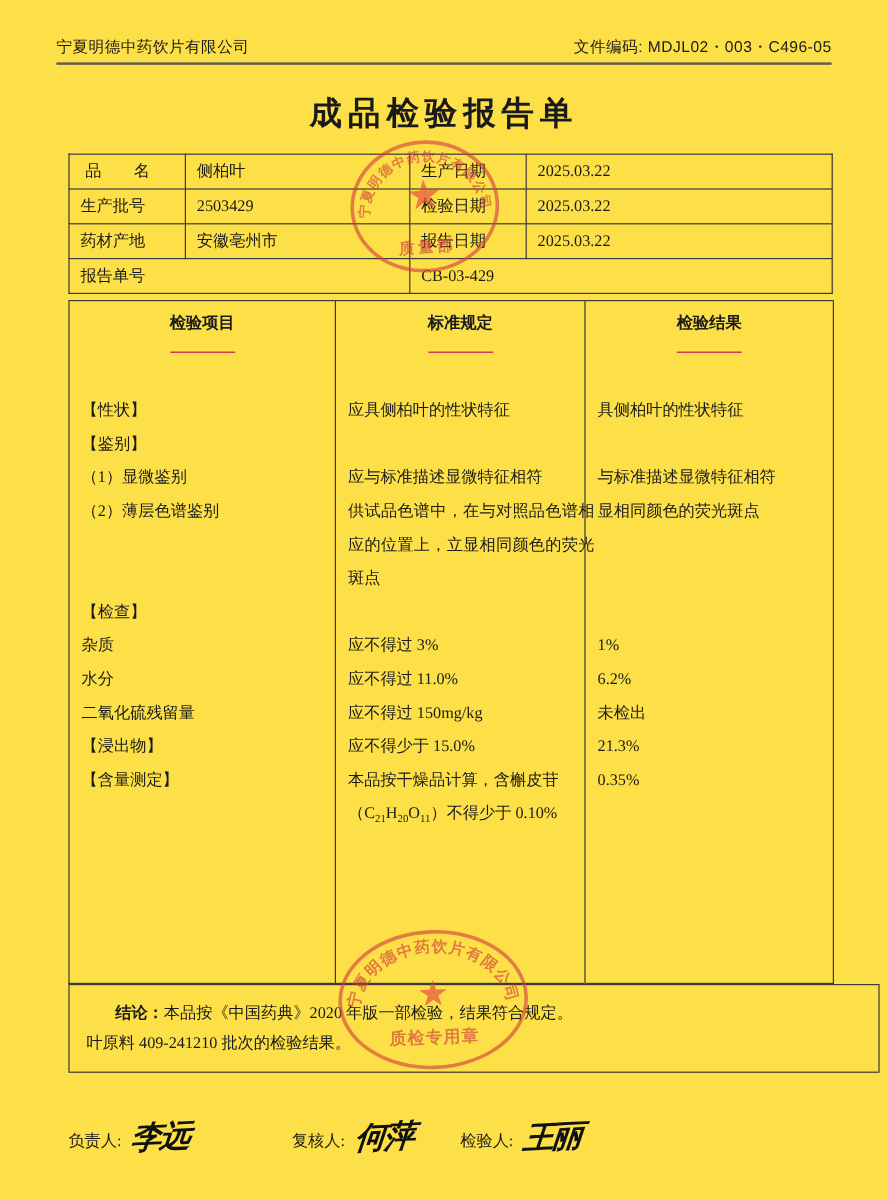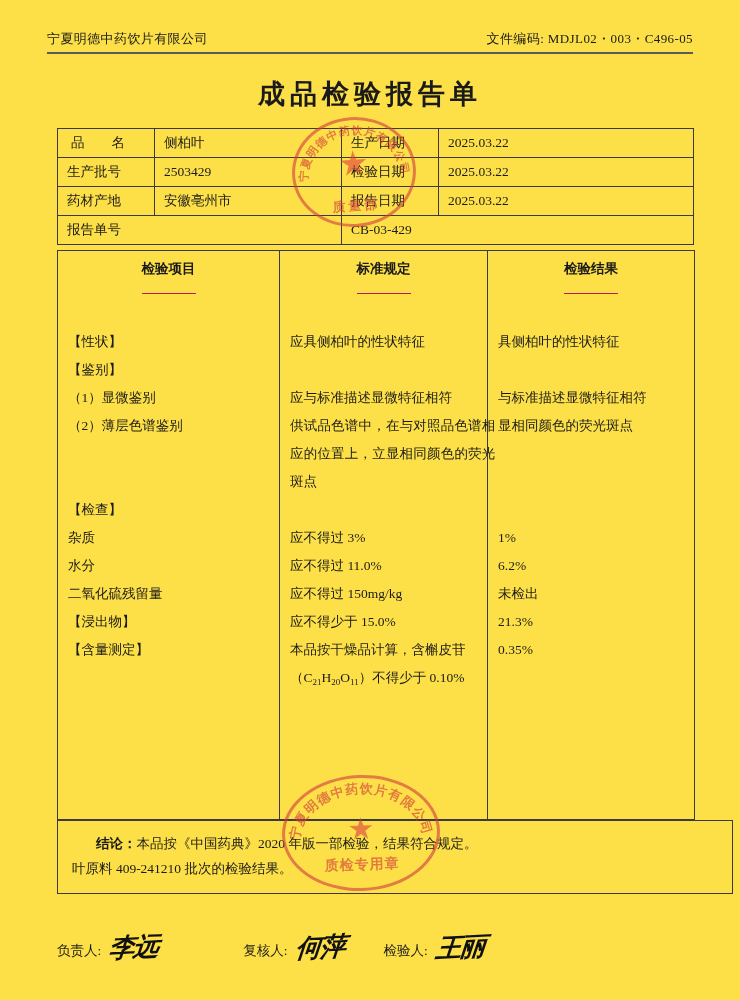--- a/index.html
+++ b/index.html
@@ -25,21 +25,21 @@
     position: absolute;
     left: 47px;
     top: 30px;
     width: 646px;
     display: flex;
     justify-content: space-between;
     align-items: flex-end;
     font-size: 13px;
     letter-spacing: .4px;
   }
-  .header .doccode { white-space: nowrap; font-family: Liberation Serif, serif; }
+  .header .doccode { white-space: nowrap; font-family: Liberation Sans, sans-serif; }
   .header-rule {
     position: absolute;
     left: 47px;
     top: 52px;
     width: 646px;
     height: 2px;
     background: #5a5a5a;
   }
 
   .title {

